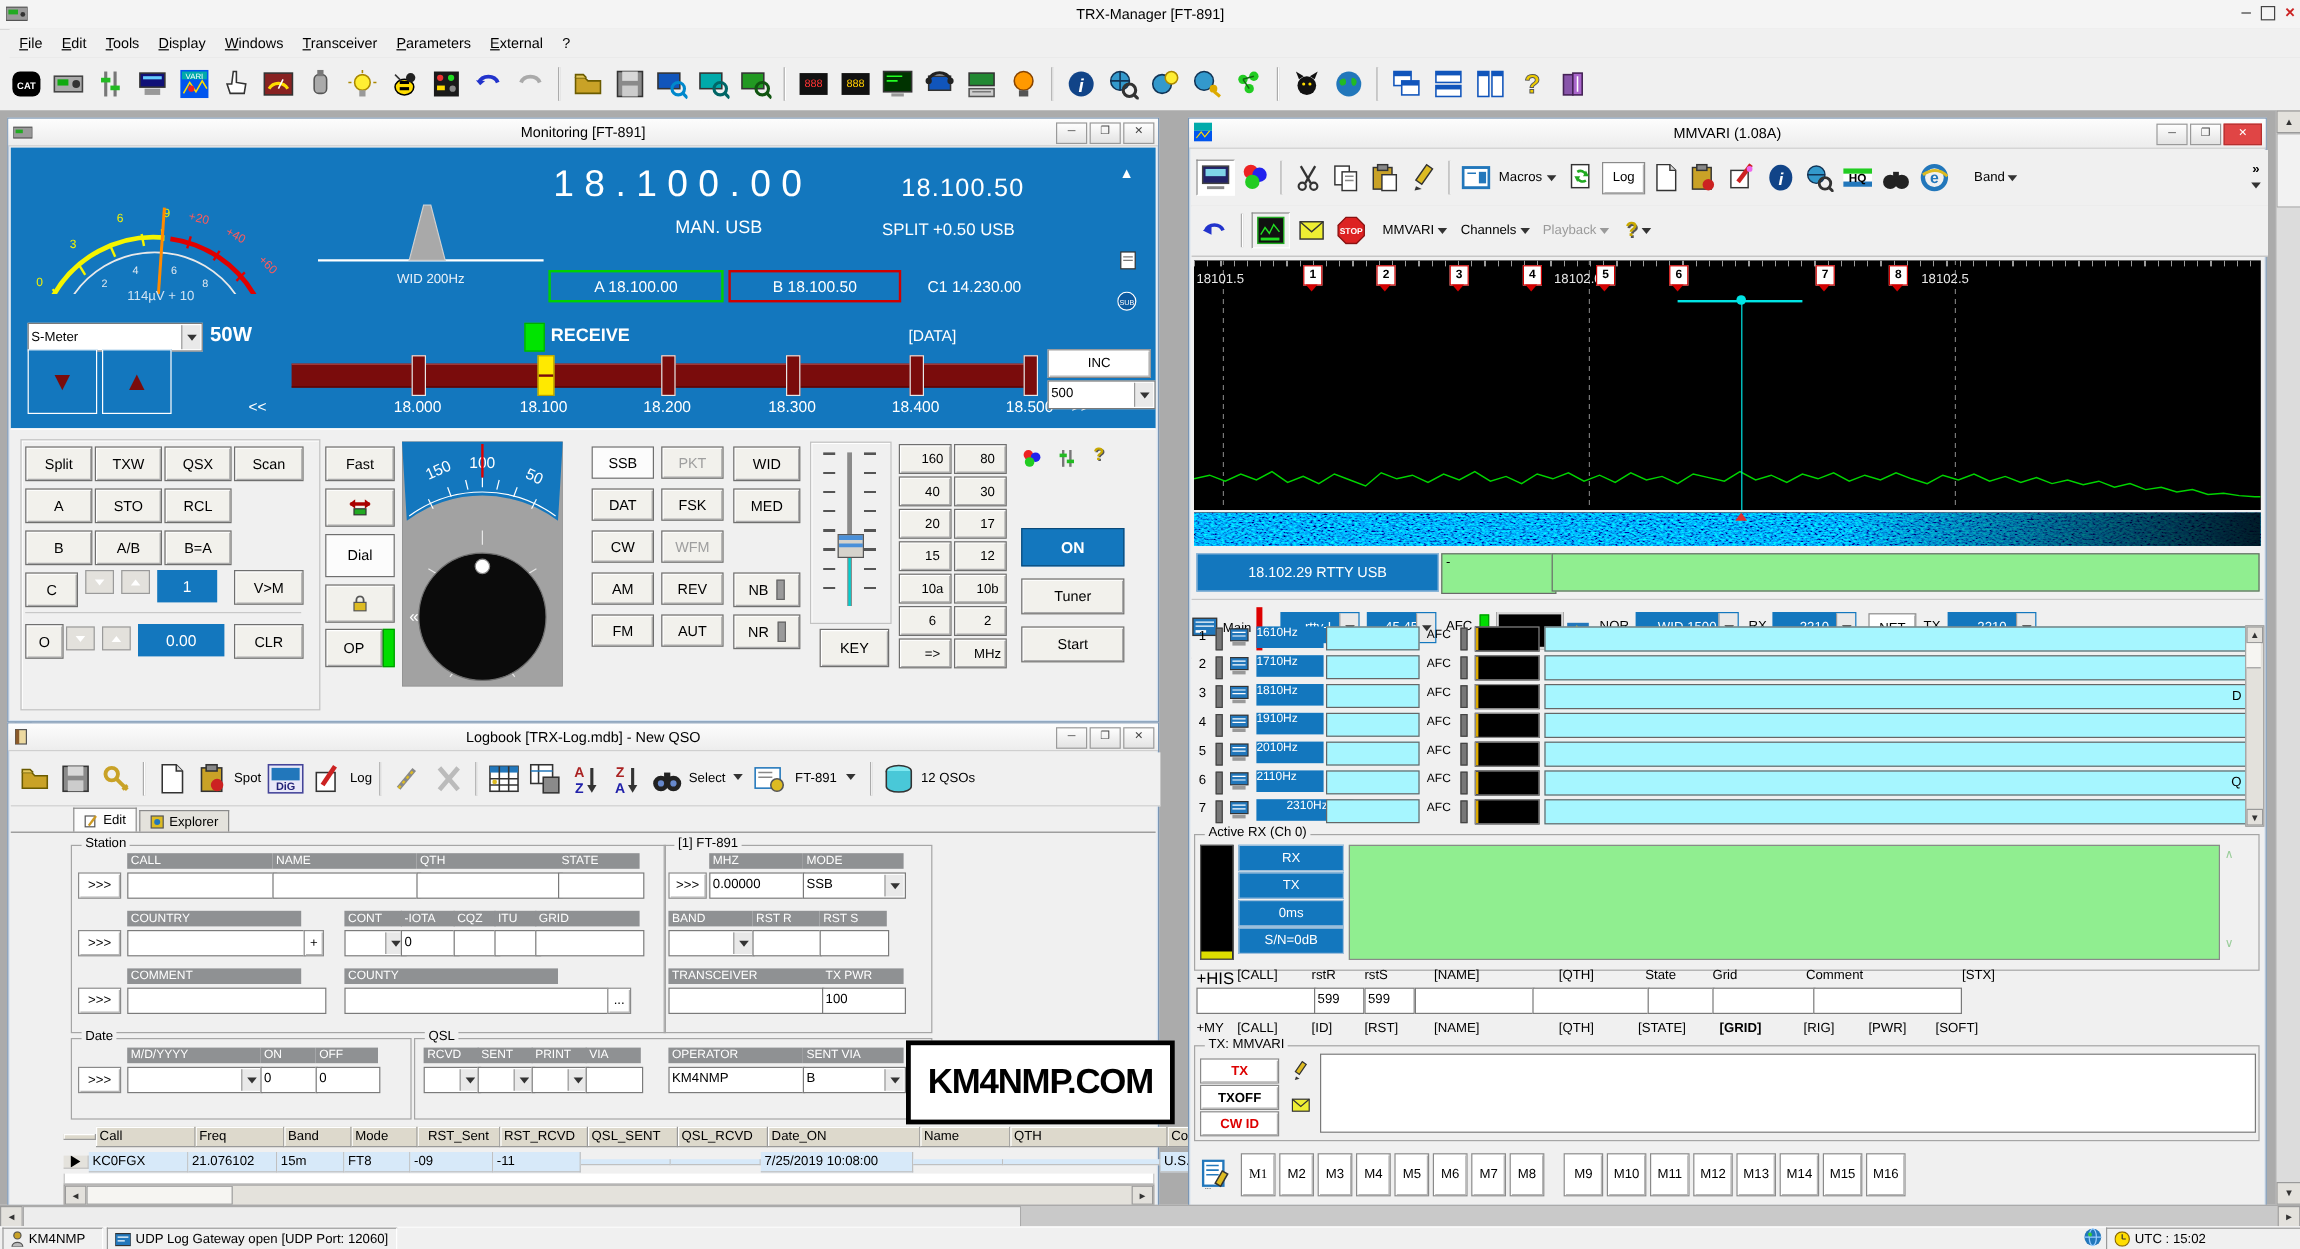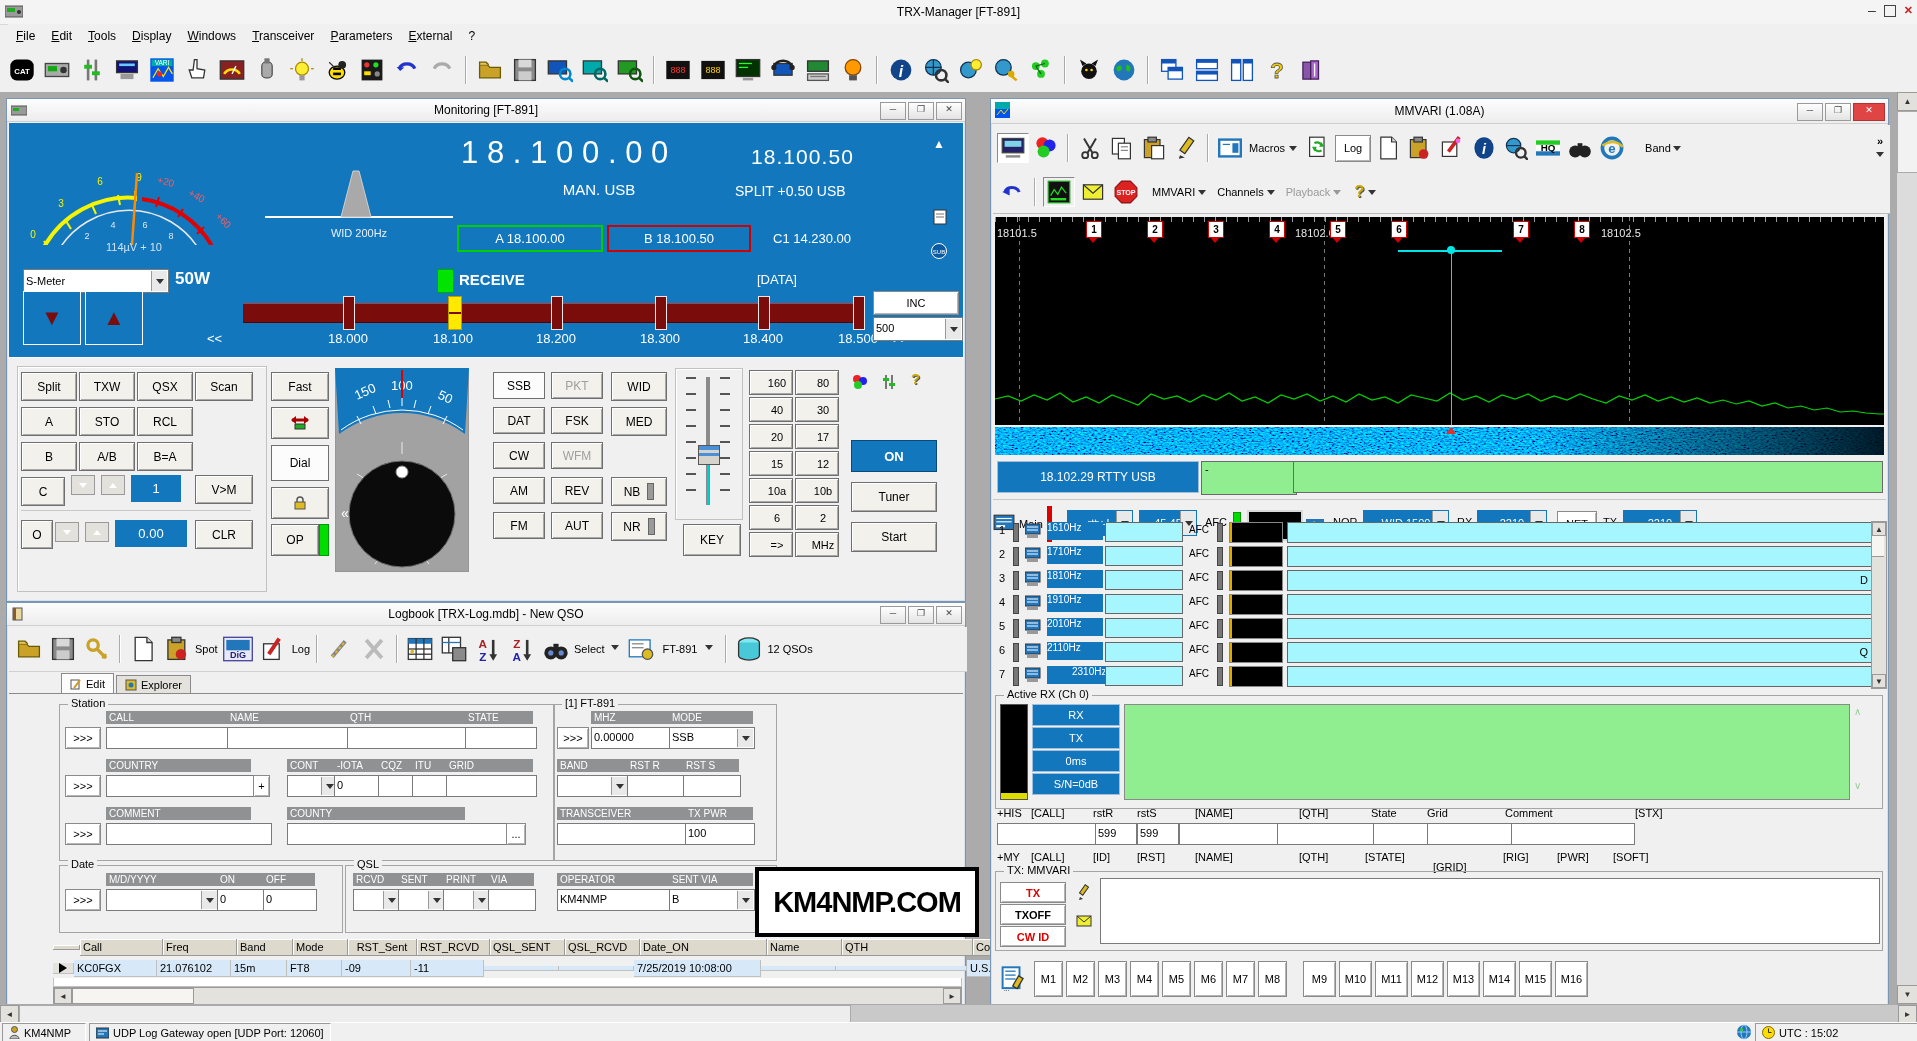--- a/index.html
+++ b/index.html
@@ -1417,21 +1417,21 @@
       <div class="a blu" style="left:36px;top:8px;width:86px;height:20px;font-size:11px;border:1px solid #9FBFDB;">RX</div>
       <div class="a blu" style="left:36px;top:31px;width:86px;height:20px;font-size:11px;border:1px solid #9FBFDB;">TX</div>
       <div class="a blu" style="left:36px;top:54px;width:86px;height:20px;font-size:11px;border:1px solid #9FBFDB;">0ms</div>
       <div class="a blu" style="left:36px;top:77px;width:86px;height:20px;font-size:11px;border:1px solid #9FBFDB;">S/N=0dB</div>
       <div class="a" style="left:128px;top:8px;width:724px;height:94px;background:#90EE90;border:1px solid #8A8A8A;"></div>
       <span class="a" style="left:858px;top:10px;color:#9ACD9A;font-size:10px;">∧</span>
       <span class="a" style="left:858px;top:84px;color:#9ACD9A;font-size:10px;">∨</span>
     </div>
 
     <div class="a" style="left:0;top:706px;width:897px;height:60px;">
-      <span class="a" style="left:6px;top:2px;font-size:11px;">+HIS</span>
+      <span class="a" style="left:6px;top:2px;font-size:14px;">+HIS</span>
       <span class="a" style="top: 2px; font-size: 11px; left: 40px;">[CALL]</span>
         <span class="a" style="top: 2px; font-size: 11px; left: 102px;">rstR</span>
         <span class="a" style="top: 2px; font-size: 11px; left: 146px;">rstS</span>
         <span class="a" style="top: 2px; font-size: 11px; left: 204px;">[NAME]</span>
         <span class="a" style="top: 2px; font-size: 11px; left: 308px;">[QTH]</span>
         <span class="a" style="top: 2px; font-size: 11px; left: 380px;">State</span>
         <span class="a" style="top: 2px; font-size: 11px; left: 436px;">Grid</span>
         <span class="a" style="top: 2px; font-size: 11px; left: 514px;">Comment</span>
         <span class="a" style="top: 2px; font-size: 11px; left: 644px;">[STX]</span>
       <span class="a in" style="left:6px;top:18px;width:94px;height:20px;"></span>
@@ -1442,21 +1442,21 @@
       <span class="a in" style="left:382px;top:18px;width:50px;height:20px;"></span>
       <span class="a in" style="left:436px;top:18px;width:80px;height:20px;"></span>
       <span class="a in" style="left:520px;top:18px;width:118px;height:20px;"></span>
       <span class="a" style="left:6px;top:46px;font-size:11px;">+MY</span>
       <span class="a" style="top: 46px; font-size: 11px; left: 40px;">[CALL]</span>
         <span class="a" style="top: 46px; font-size: 11px; left: 102px;">[ID]</span>
         <span class="a" style="top: 46px; font-size: 11px; left: 146px;">[RST]</span>
         <span class="a" style="top: 46px; font-size: 11px; left: 204px;">[NAME]</span>
         <span class="a" style="top: 46px; font-size: 11px; left: 308px;">[QTH]</span>
         <span class="a" style="top: 46px; font-size: 11px; left: 374px;">[STATE]</span>
-        <span class="a" style="top: 56px; font-size: 11px; left: 442px;">[GRID]</span>
+        <span class="a" style="top: 46px; font-size: 11px; left: 442px; font-weight: bold;">[GRID]</span>
         <span class="a" style="top: 46px; font-size: 11px; left: 512px;">[RIG]</span>
         <span class="a" style="top: 46px; font-size: 11px; left: 566px;">[PWR]</span>
         <span class="a" style="top: 46px; font-size: 11px; left: 622px;">[SOFT]</span>
     </div>
 
     <div class="grp" style="left:4px;top:772px;width:886px;height:78px;">
       <span class="leg">TX: MMVARI</span>
       <div class="a mbtn" style="left:4px;top:10px;width:64px;height:19px;color:#D00;font-weight:bold;">TX</div>
       <div class="a mbtn" style="left:4px;top:32px;width:64px;height:19px;font-weight:bold;">TXOFF</div>
       <div class="a mbtn" style="left:4px;top:54px;width:64px;height:19px;color:#D00;font-weight:bold;">CW ID</div>
@@ -1475,21 +1475,21 @@
       <span class="ti" style="width:36px;height:46px;">
           <svg viewBox="0 0 20 20">
             <rect x="2" y="1" width="13" height="16" fill="#fff" stroke="#27B" stroke-width="1.5"></rect>
             <line x1="4" y1="4" x2="12" y2="4" stroke="#27B"></line>
             <line x1="4" y1="7" x2="12" y2="7" stroke="#27B"></line>
             <line x1="4" y1="10" x2="12" y2="10" stroke="#27B"></line>
             <rect x="12" y="8" width="4" height="9" fill="#DB2" stroke="#333" transform="rotate(30 14 12)"></rect>
             <text x="3" y="19" font-size="5">...</text>
           </svg>
         </span>
-      <div class="mbtn" style="width:27px;height:34px;">M1</div>
+      <div class="mbtn" style="width:27px;height:34px;font-family:Liberation Serif, serif;">M1</div>
         <div class="mbtn" style="width:27px;height:34px;">M2</div>
         <div class="mbtn" style="width:27px;height:34px;">M3</div>
         <div class="mbtn" style="width:27px;height:34px;">M4</div>
         <div class="mbtn" style="width:27px;height:34px;">M5</div>
         <div class="mbtn" style="width:27px;height:34px;">M6</div>
         <div class="mbtn" style="width:27px;height:34px;">M7</div>
         <div class="mbtn" style="width:27px;height:34px;">M8</div>
       <span style="width:10px;"></span>
       <div class="mbtn" style="width:31px;height:34px;">M9</div>
         <div class="mbtn" style="width:31px;height:34px;">M10</div>

